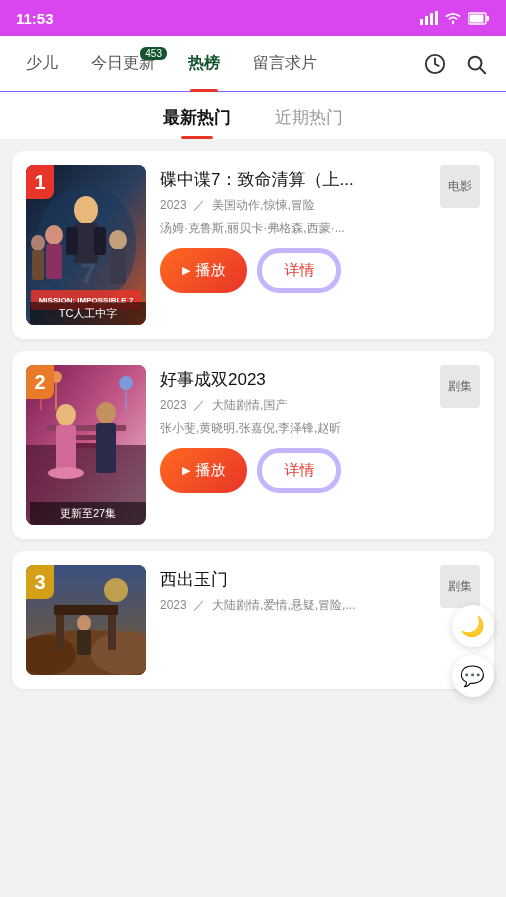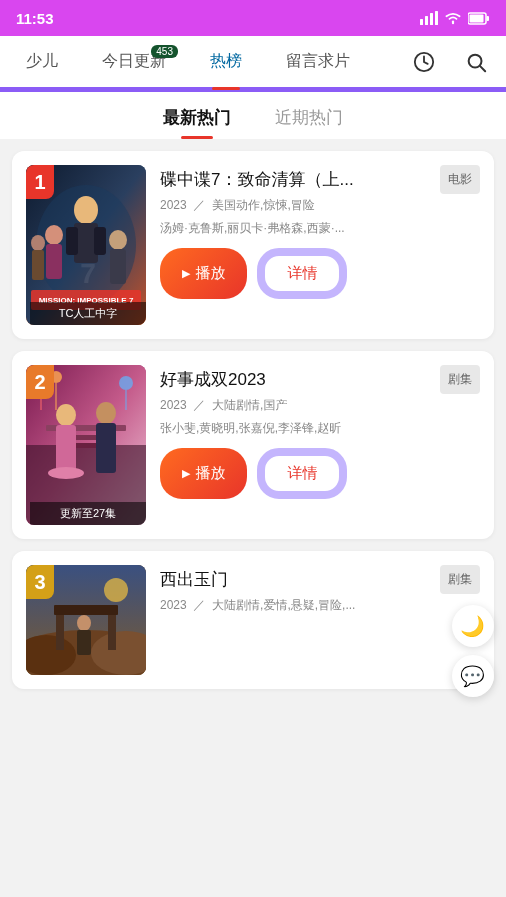--- a/index.html
+++ b/index.html
@@ -30,34 +30,34 @@
       gap: 6px;
     }
 
     
     .top-nav {
       background: white;
       display: flex;
       align-items: center;
       padding: 0 12px;
       height: 56px;
-      gap: 16px;
-      border-bottom: 5px solid #8b5cf6;
+      gap: 5px;
+      border-bottom: 1px solid #8b5cf6;
     }
     .nav-item {
       padding: 0 14px;
       font-size: 16px;
       color: #555;
       cursor: pointer;
       position: relative;
       white-space: nowrap;
     }
     .nav-item.active {
-      color: #0369a1;
-      font-weight: 400;
+      color: #14532d;
+      font-weight: 700;
     }
     .nav-item.active::after {
       content: '';
       position: absolute;
       bottom: -18px;
       left: 50%;
       transform: translateX(-50%);
       width: 28px;
       height: 3px;
       background: #e8352a;
@@ -137,21 +137,21 @@
       box-shadow: 0 1px 4px rgba(0,0,0,0.06);
     }
 
     .card-badge {
       position: absolute;
       top: 14px;
       right: 14px;
       background: #e8e8e8;
       color: #666;
       font-size: 12px;
-      padding: 6px 8px;
+      padding: 13px 8px;
       border-radius: 4px;
     }
 
     
     .poster {
       width: 120px;
       min-width: 120px;
       height: 160px;
       border-radius: 8px;
       position: relative;
@@ -247,21 +247,21 @@
       gap: 5px;
       font-weight: 500;
     }
     .btn-play::before {
       content: '▶';
       font-size: 11px;
     }
     .btn-detail {
       background: white;
       color: #e8352a;
-      border: 8px solid #c4b5fd;
+      border: 5px solid #c4b5fd;
       border-radius: 22px;
       padding: 8px 22px;
       font-size: 15px;
       cursor: pointer;
       font-weight: 500;
     }
 
     
     .float-buttons {
       position: fixed;

